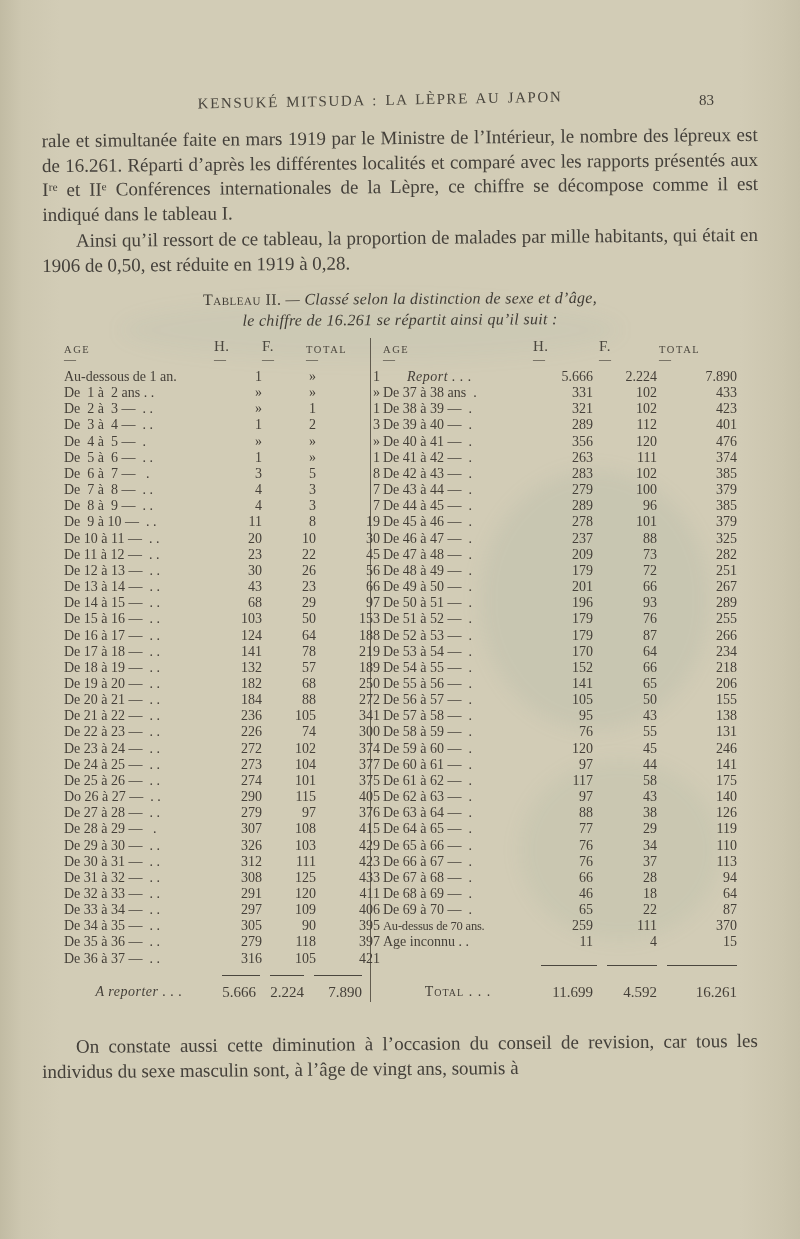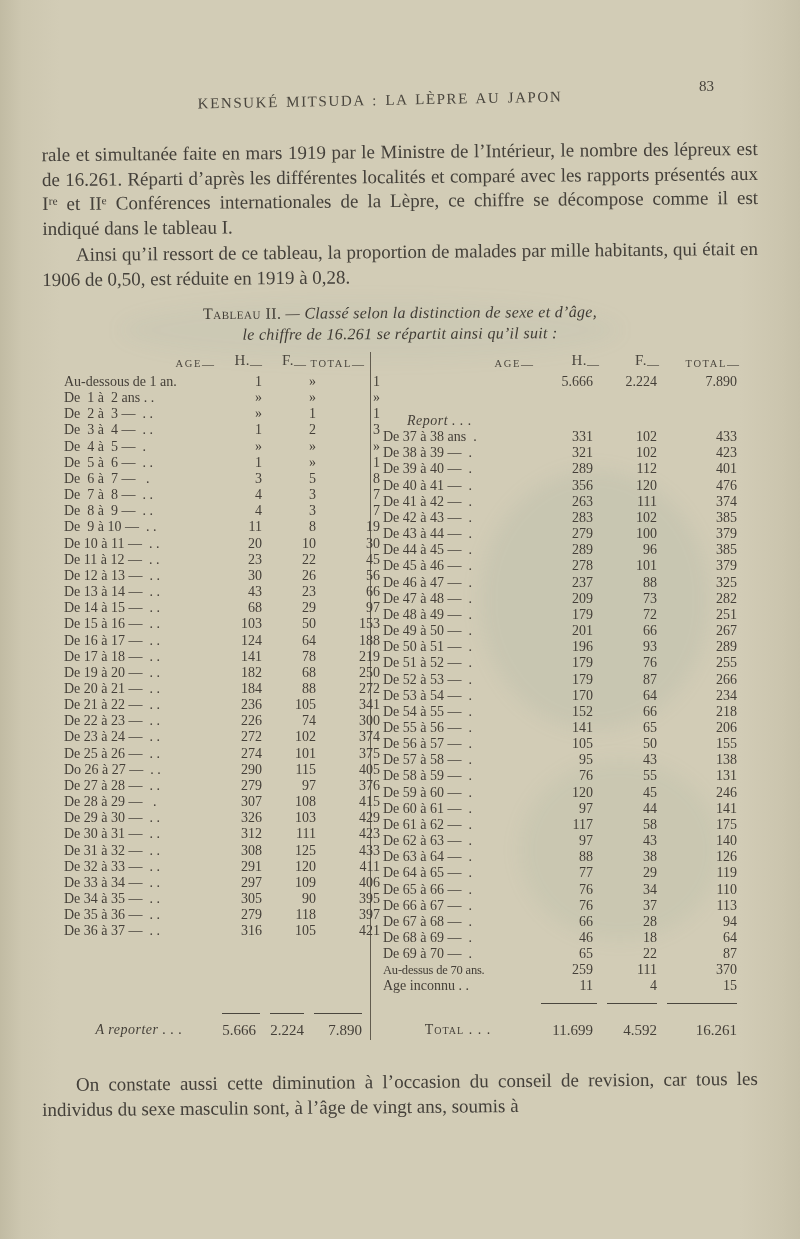--- a/index.html
+++ b/index.html
@@ -19,24 +19,24 @@
   .smudge.s2{left:520px;top:760px;width:200px;height:180px;background:rgba(118,150,138,0.09);}
   .smudge.s3{left:120px;top:300px;width:500px;height:60px;background:rgba(125,150,145,0.06);}
 
   .running-header{
     position:absolute;top:92px;left:0;width:760px;
     text-align:center;font-size:15px;letter-spacing:1.6px;
     transform:rotate(-1.1deg);color:#4a463e;
     word-spacing:2px;
   }
   .page-num{
-    position:absolute;top:78px;right:86px;font-size:15px;color:#45413a;
+    position:absolute;top:92px;right:86px;font-size:15px;color:#45413a;
   }
 
-  .flow{position:absolute;left:42px;top:140px;width:716px;}
+  .flow{position:absolute;left:42px;top:126px;width:716px;}
 
   .para{
     font-size:19px;line-height:24.5px;text-align:justify;margin:0;
     color:#44403a;
   }
   .para.tilt{transform:rotate(-0.5deg);transform-origin:50% 50%;}
   .para .indent-sp{display:inline-block;width:34px;}
 
   .caption{
     margin-top:13px;text-align:center;font-size:16px;line-height:21px;
@@ -50,34 +50,34 @@
     margin:8px 0 0 22px;width:676px;
     font-size:14px;color:#443f38;
   }
   .half{display:flex;flex-direction:column;}
   .half.left{width:300px;}
   .half.right{width:356px;border-left:1px solid rgba(70,64,54,0.8);padding-left:12px;margin-left:6px;}
 
   .t-head{display:grid;margin-bottom:5px;}
   .half.left  .t-head{grid-template-columns:150px 48px 44px 58px;}
   .half.right .t-head{grid-template-columns:150px 66px 60px 80px;}
-  .hcell{display:flex;flex-direction:row;align-items:flex-end;justify-content:flex-end;}
+  .hcell{display:flex;flex-direction:column;align-items:flex-start;justify-content:flex-end;}
   .hcell .hlabel{font-size:10.5px;letter-spacing:1.6px;color:#4a463e;}
   .hcell.big .hlabel{font-size:15px;letter-spacing:0.5px;}
   .hcell .hdash{font-size:12px;line-height:9px;color:#4a463e;}
 
   .t-row{display:grid;line-height:16.15px;}
   .half.left  .t-row{grid-template-columns:150px 48px 44px 58px;gap:6px;}
   .half.right .t-row{grid-template-columns:150px 66px 60px 80px;}
   .c-age{white-space:pre;overflow:hidden;}
   .c-h,.c-f,.c-tot{text-align:right;font-variant-numeric:tabular-nums;}
   .c-h{padding-right:6px;}
   .c-f{padding-right:2px;}
   .c-tot{padding-right:2px;}
-  .t-row.italic .c-age{font-style:italic;padding-left:24px;letter-spacing:0.5px;margin-top:39px;}
+  .t-row.italic .c-age{font-style:italic;padding-left:24px;letter-spacing:0.5px;}
   .t-row.condensed .c-age{font-size:12.5px;letter-spacing:-0.2px;}
 
   .t-foot{margin-top:auto;padding-top:8px;}
   .rules{display:grid;}
   .half.left  .rules{grid-template-columns:150px 48px 44px 58px;}
   .half.right .rules{grid-template-columns:150px 66px 60px 80px;}
   .rules .rl{border-top:1.5px solid #4a463e;height:0;margin:0 2px 0 8px;}
   .foot-row{display:grid;margin-top:6px;line-height:20px;}
   .half.left  .foot-row{grid-template-columns:150px 48px 44px 58px;}
   .half.right .foot-row{grid-template-columns:150px 66px 60px 80px;margin-top:16px;}
@@ -253,20 +253,26 @@
     <span class="c-tot">188</span>
   </div>
 
   <div class="t-row">
     <span class="c-age">De 17 à 18 —  . .</span>
     <span class="c-h">141</span>
     <span class="c-f">78</span>
     <span class="c-tot">219</span>
   </div>
 
+  <div class="t-row">
+    <span class="c-age">De 18 à 19 —  . .</span>
+    <span class="c-h">132</span>
+    <span class="c-f">57</span>
+    <span class="c-tot">189</span>
+  </div>
 
   <div class="t-row">
     <span class="c-age">De 19 à 20 —  . .</span>
     <span class="c-h">182</span>
     <span class="c-f">68</span>
     <span class="c-tot">250</span>
   </div>
 
   <div class="t-row">
     <span class="c-age">De 20 à 21 —  . .</span>
@@ -289,20 +295,26 @@
     <span class="c-tot">300</span>
   </div>
 
   <div class="t-row">
     <span class="c-age">De 23 à 24 —  . .</span>
     <span class="c-h">272</span>
     <span class="c-f">102</span>
     <span class="c-tot">374</span>
   </div>
 
+  <div class="t-row">
+    <span class="c-age">De 24 à 25 —  . .</span>
+    <span class="c-h">273</span>
+    <span class="c-f">104</span>
+    <span class="c-tot">377</span>
+  </div>
 
   <div class="t-row">
     <span class="c-age">De 25 à 26 —  . .</span>
     <span class="c-h">274</span>
     <span class="c-f">101</span>
     <span class="c-tot">375</span>
   </div>
 
   <div class="t-row">
     <span class="c-age">Do 26 à 27 —  . .</span>

